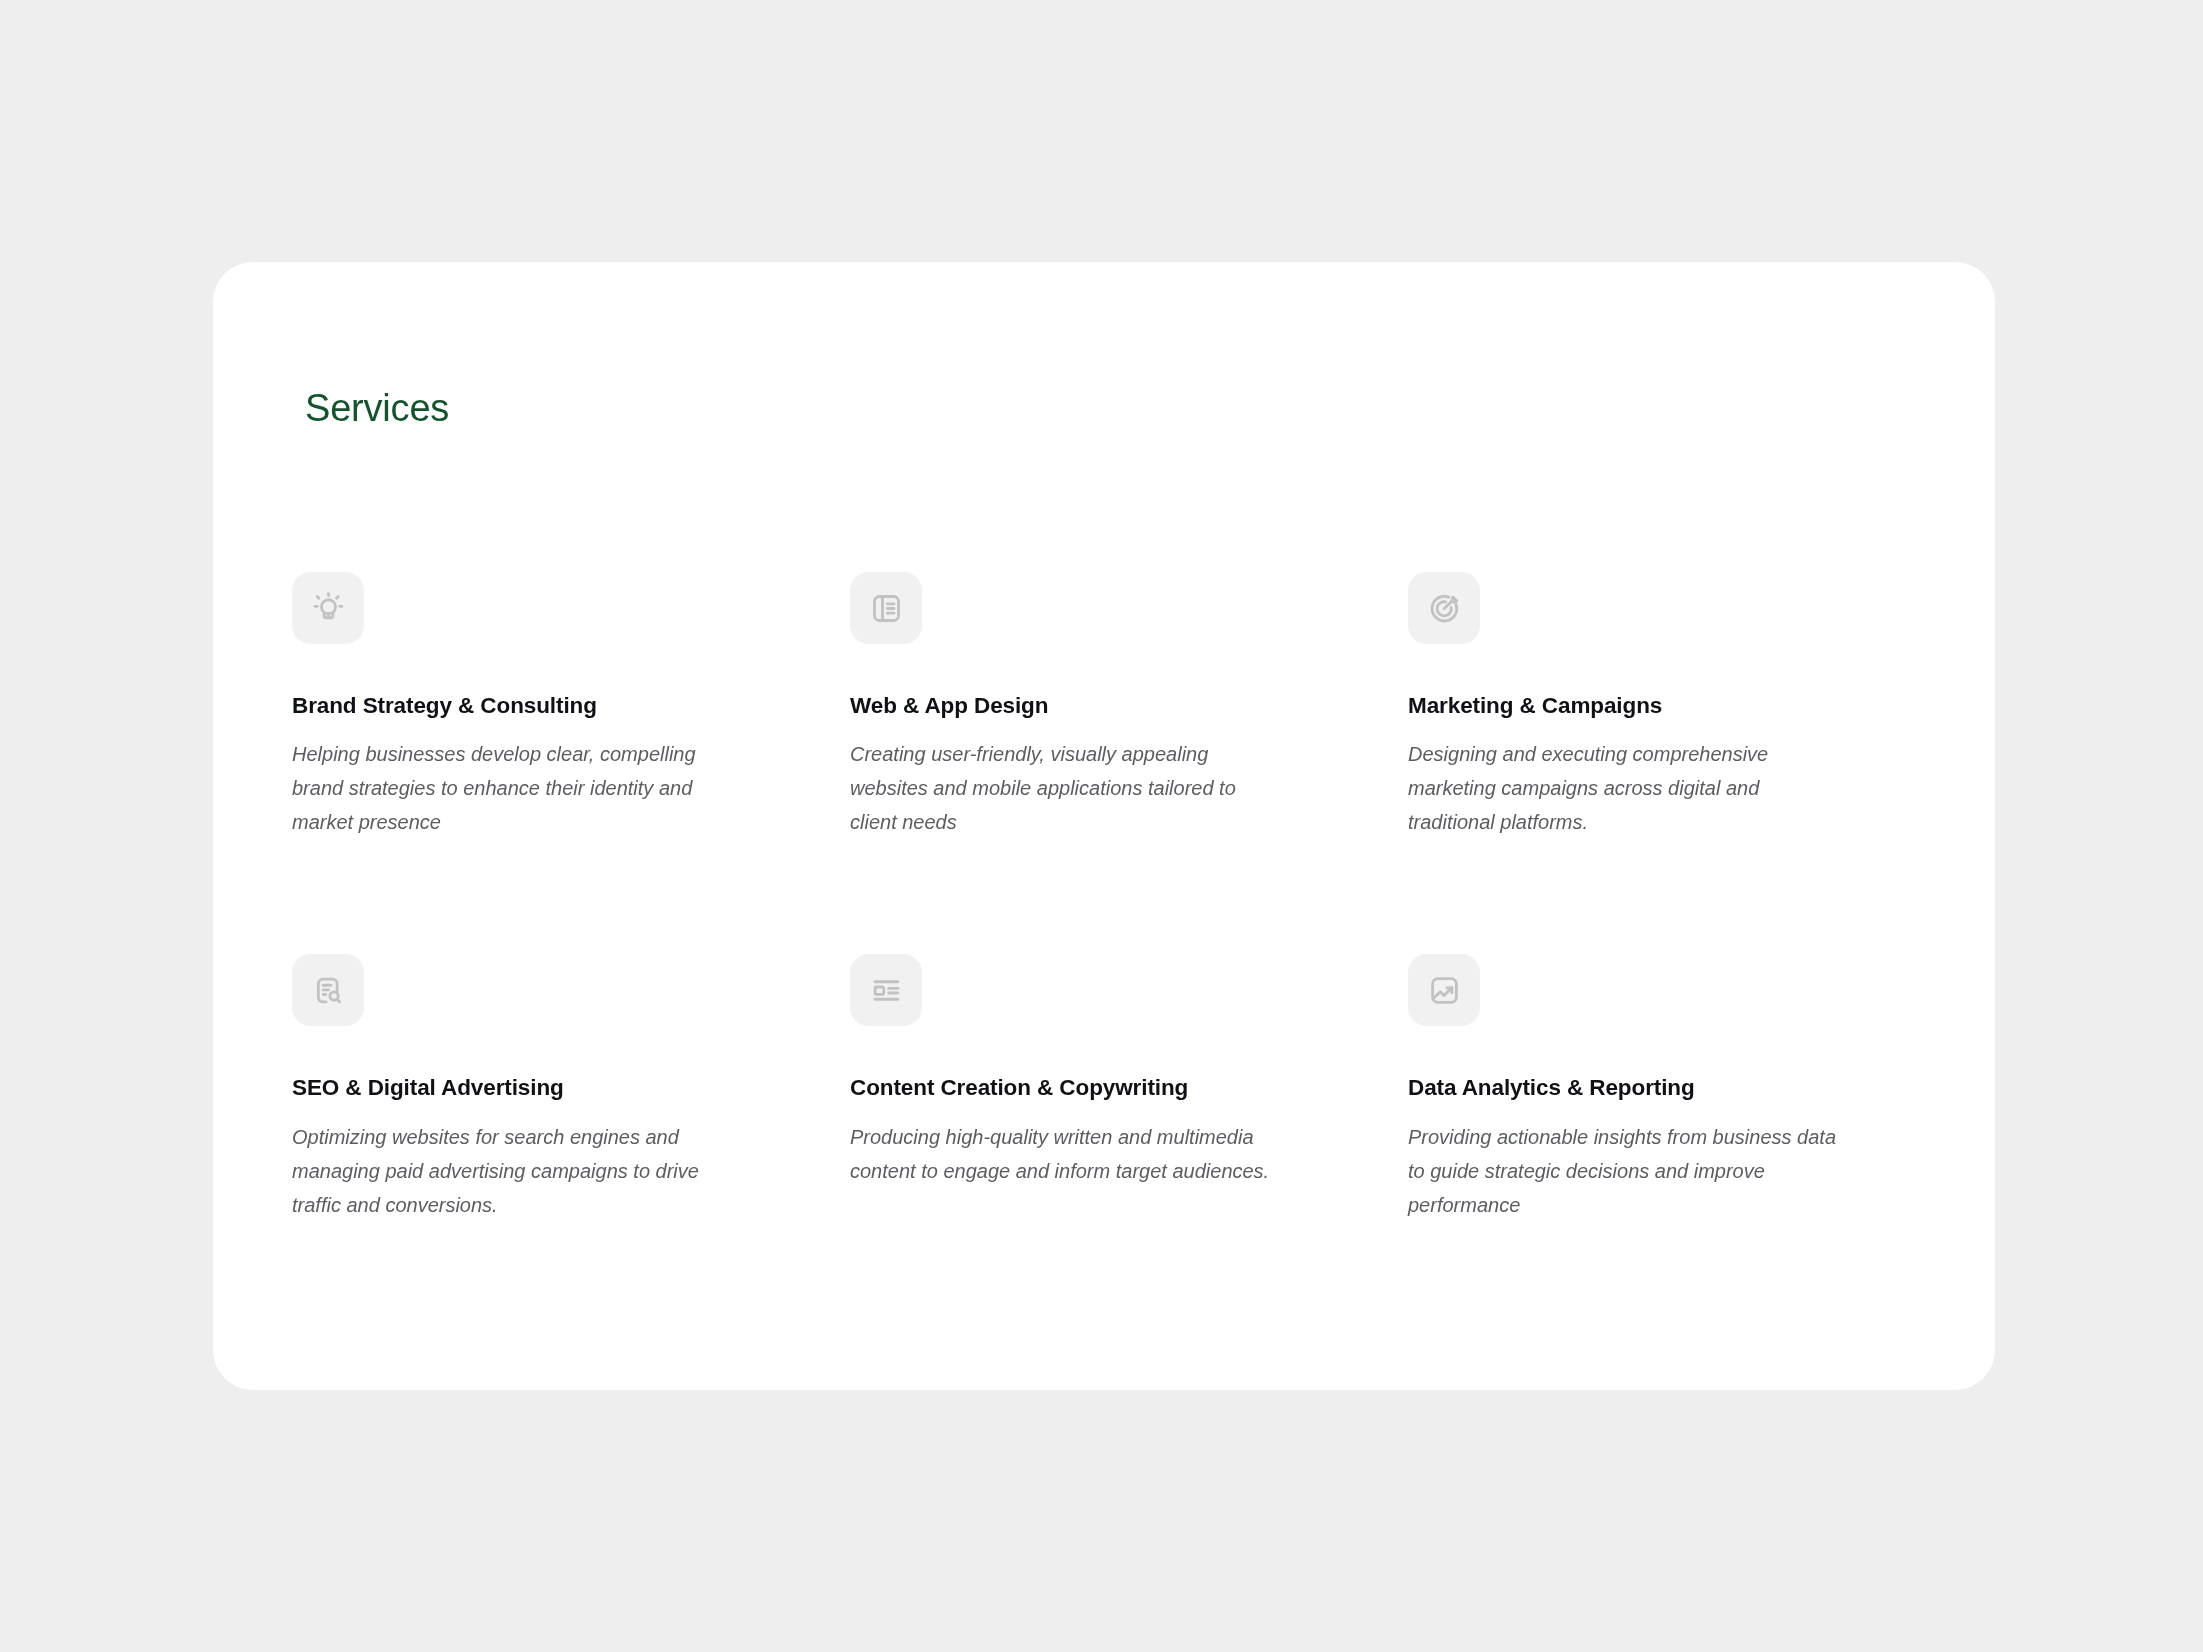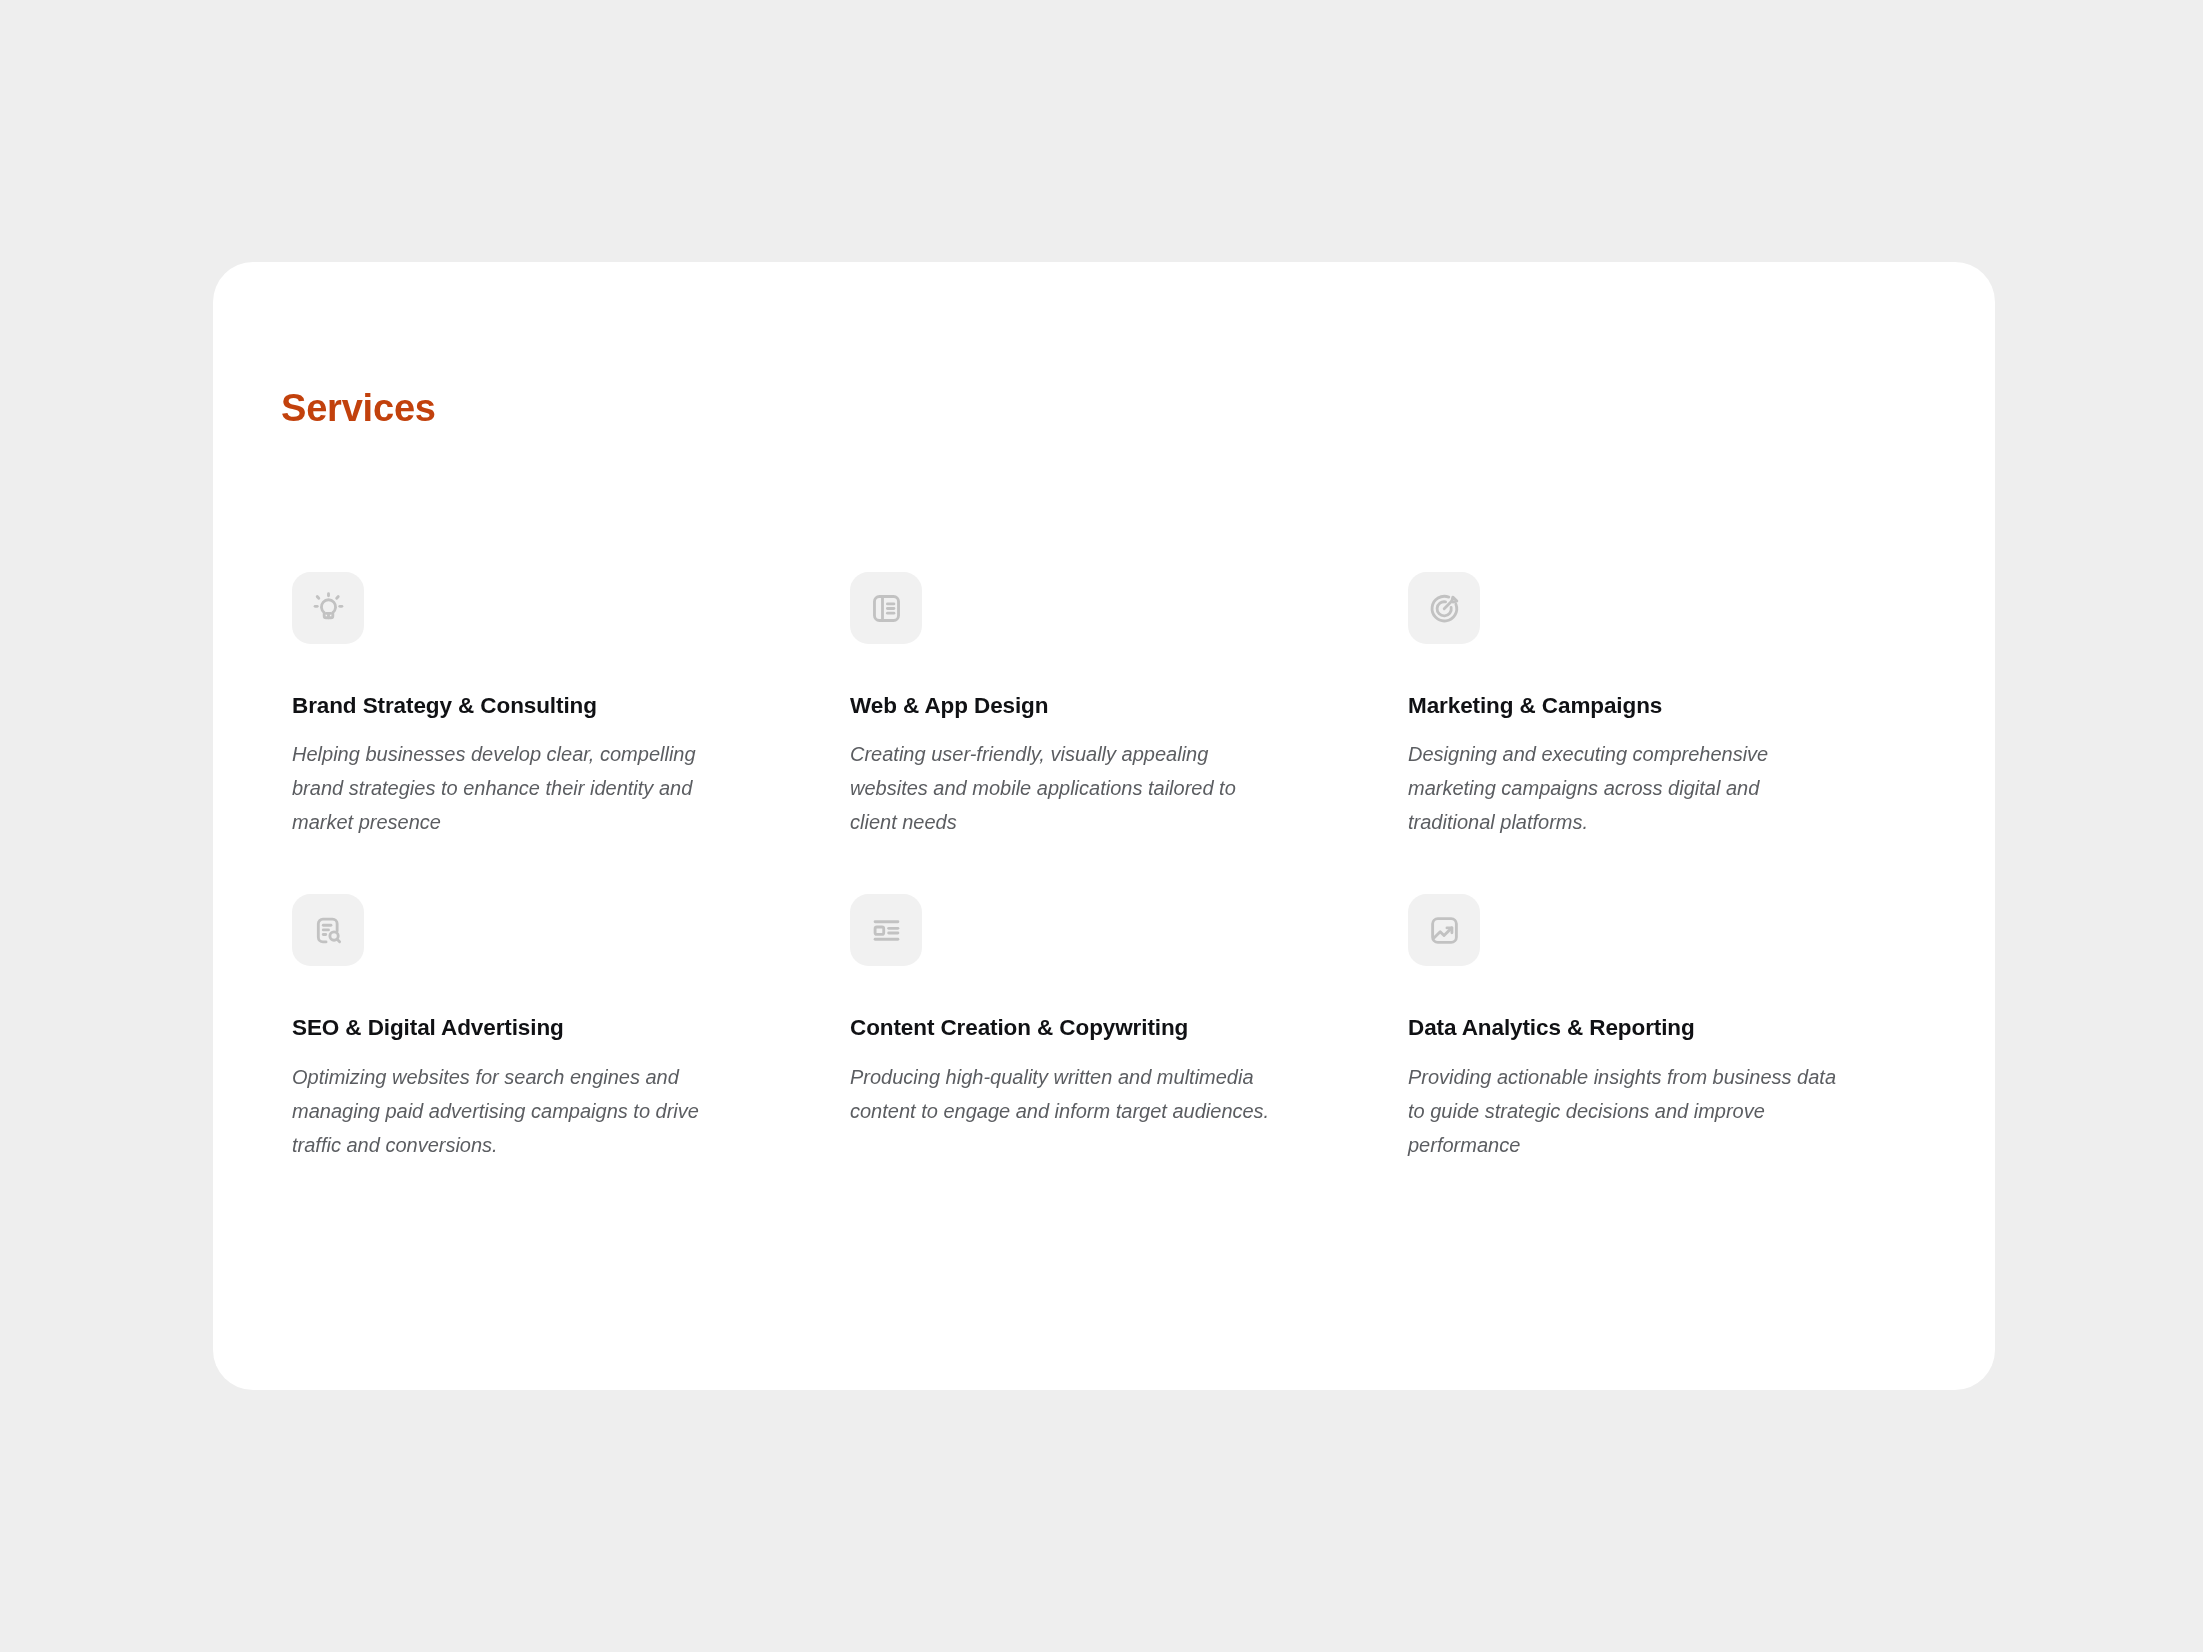--- a/index.html
+++ b/index.html
@@ -28,40 +28,40 @@
     top: 262px;
     width: 1782px;
     height: 1128px;
     background: #ffffff;
     border-radius: 40px;
     box-sizing: border-box;
   }
 
   .panel-title {
     position: absolute;
-    left: 68px;
+    left: 92px;
     top: 127px;
     font-size: 38px;
     line-height: 1;
-    font-weight: 700;
-    color: #c2410c;
+    font-weight: 400;
+    color: #14532d;
     letter-spacing: -0.2px;
     white-space: nowrap;
   }
 
   
   .grid {
     position: absolute;
     left: 79px;
     top: 310px;
     width: 1644px;
     display: grid;
     grid-template-columns: 558px 558px 527px;
     grid-auto-rows: auto;
-    row-gap: 55px;
+    row-gap: 115px;
   }
 
   .service-item {
     width: 459px;
   }
 
   .icon-tile {
     width: 72px;
     height: 72px;
     border-radius: 18.4px;

